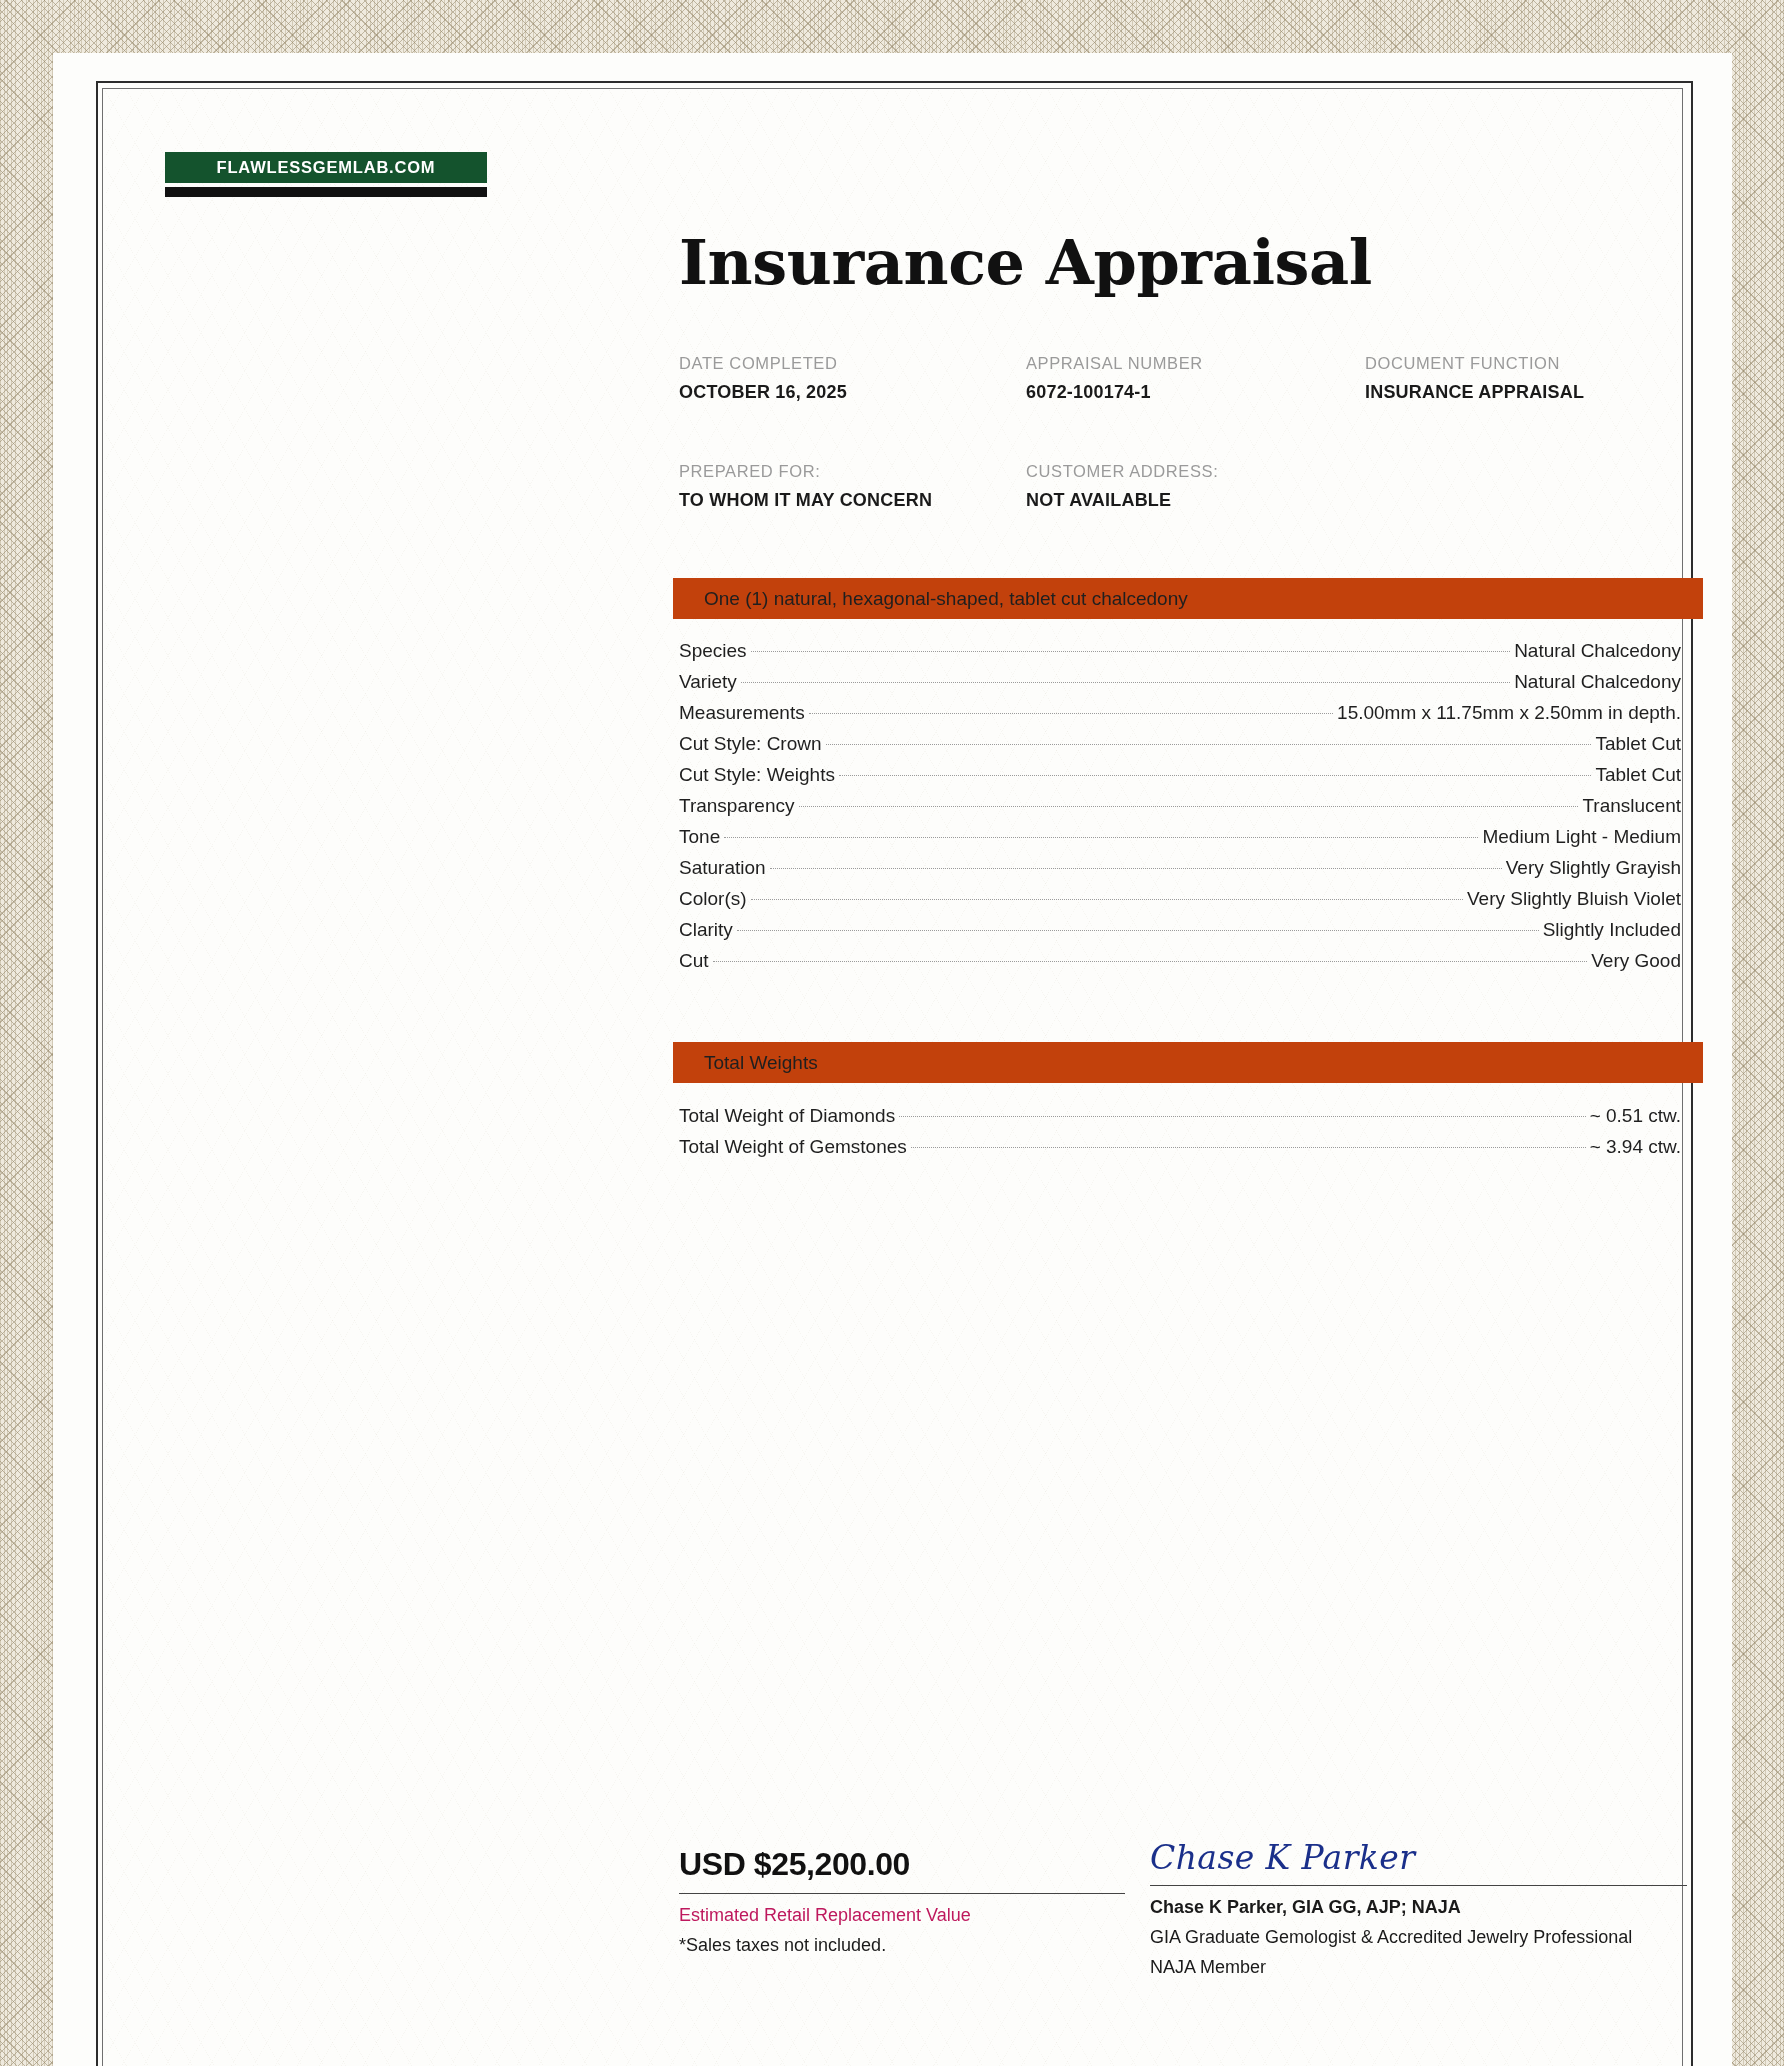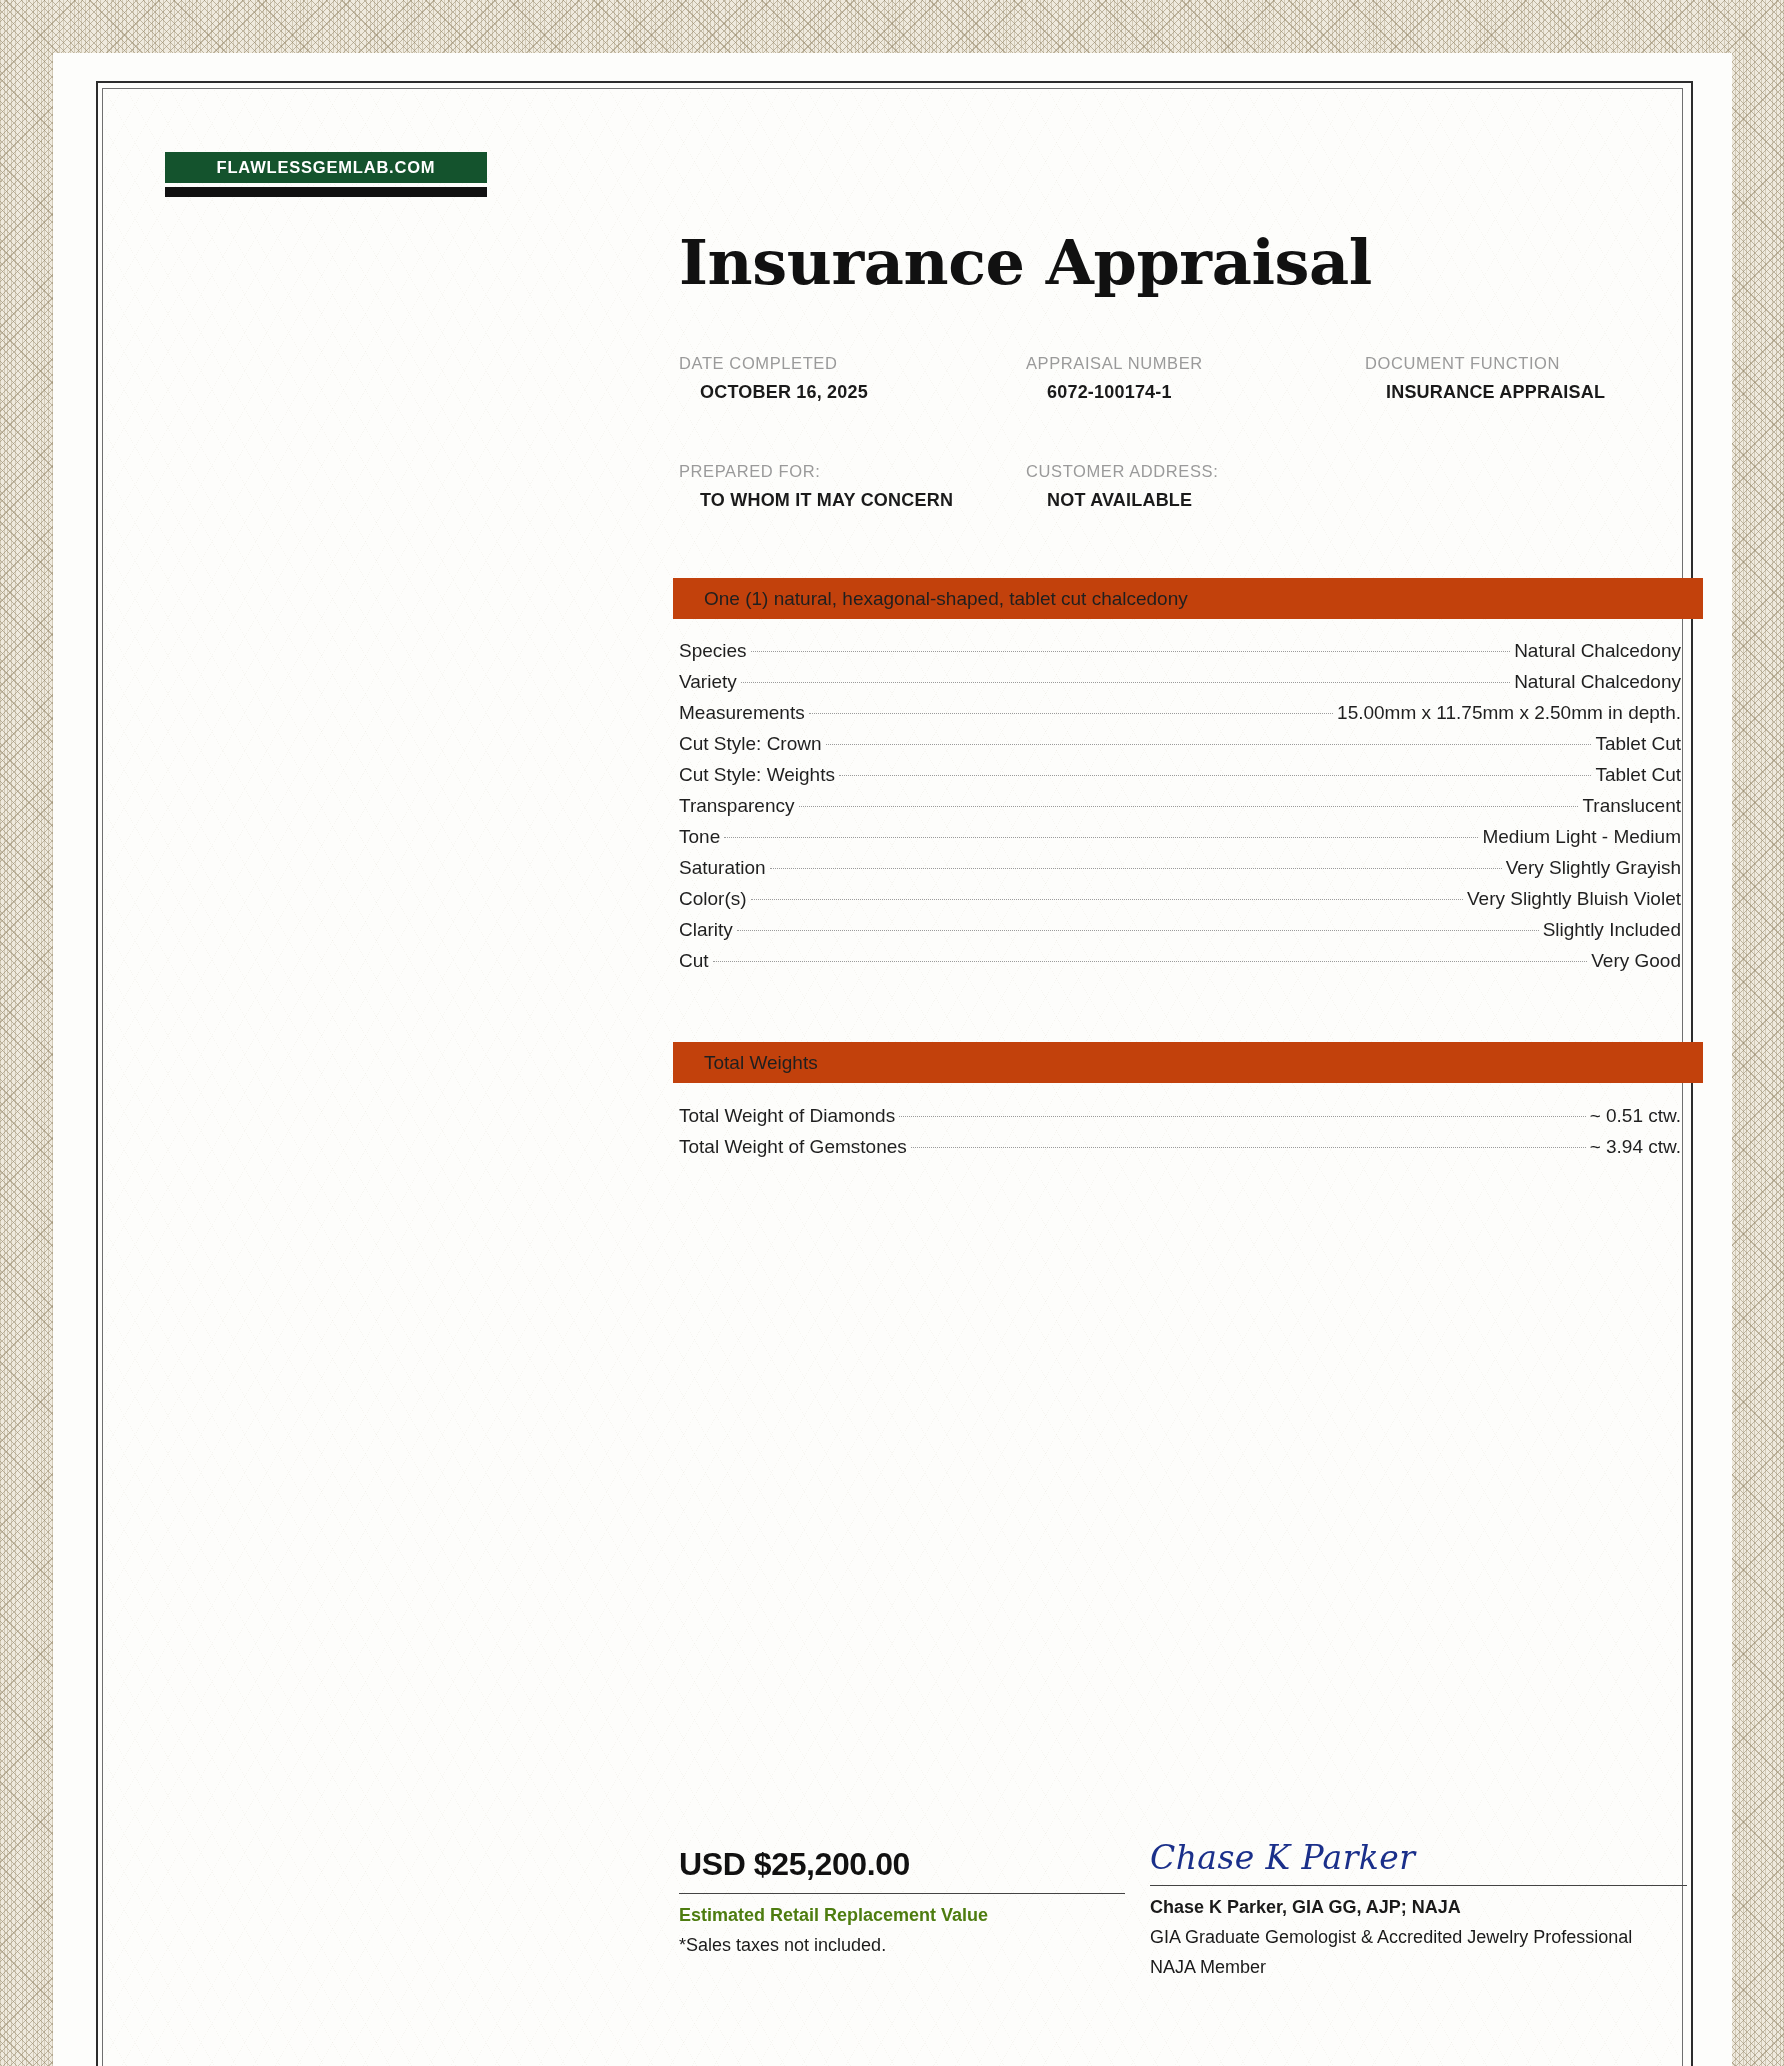--- a/index.html
+++ b/index.html
@@ -169,21 +169,20 @@
     font-size: 16.5px;
     color: #9a9a9a;
     letter-spacing: 0.6px;
     margin-bottom: 9px;
   }
   .meta-value {
     font-size: 18px;
     color: #1a1a1a;
     font-weight: bold;
     letter-spacing: 0.2px;
-    margin-left: 21px;
   }
 
   
   .section-bar {
     position: absolute;
     left: 568px;
     width: 1014px;
     background: #c2410c;
     height: 41px;
     display: flex;
@@ -234,22 +233,22 @@
     letter-spacing: -0.4px;
   }
   .value-rule {
     border-bottom: 1.2px solid #444444;
     margin-top: 10px;
     margin-bottom: 10.7px;
     width: 446px;
   }
   .value-cap {
     font-size: 18px;
-    font-weight: bold;
-    color: #4d7c0f;
+    font-weight: normal;
+    color: #be185d;
     margin-bottom: 9px;
   }
   .value-note {
     font-size: 18px;
     color: #1a1a1a;
   }
 
   .sig-block {
     position: absolute;
     left: 1045px;

